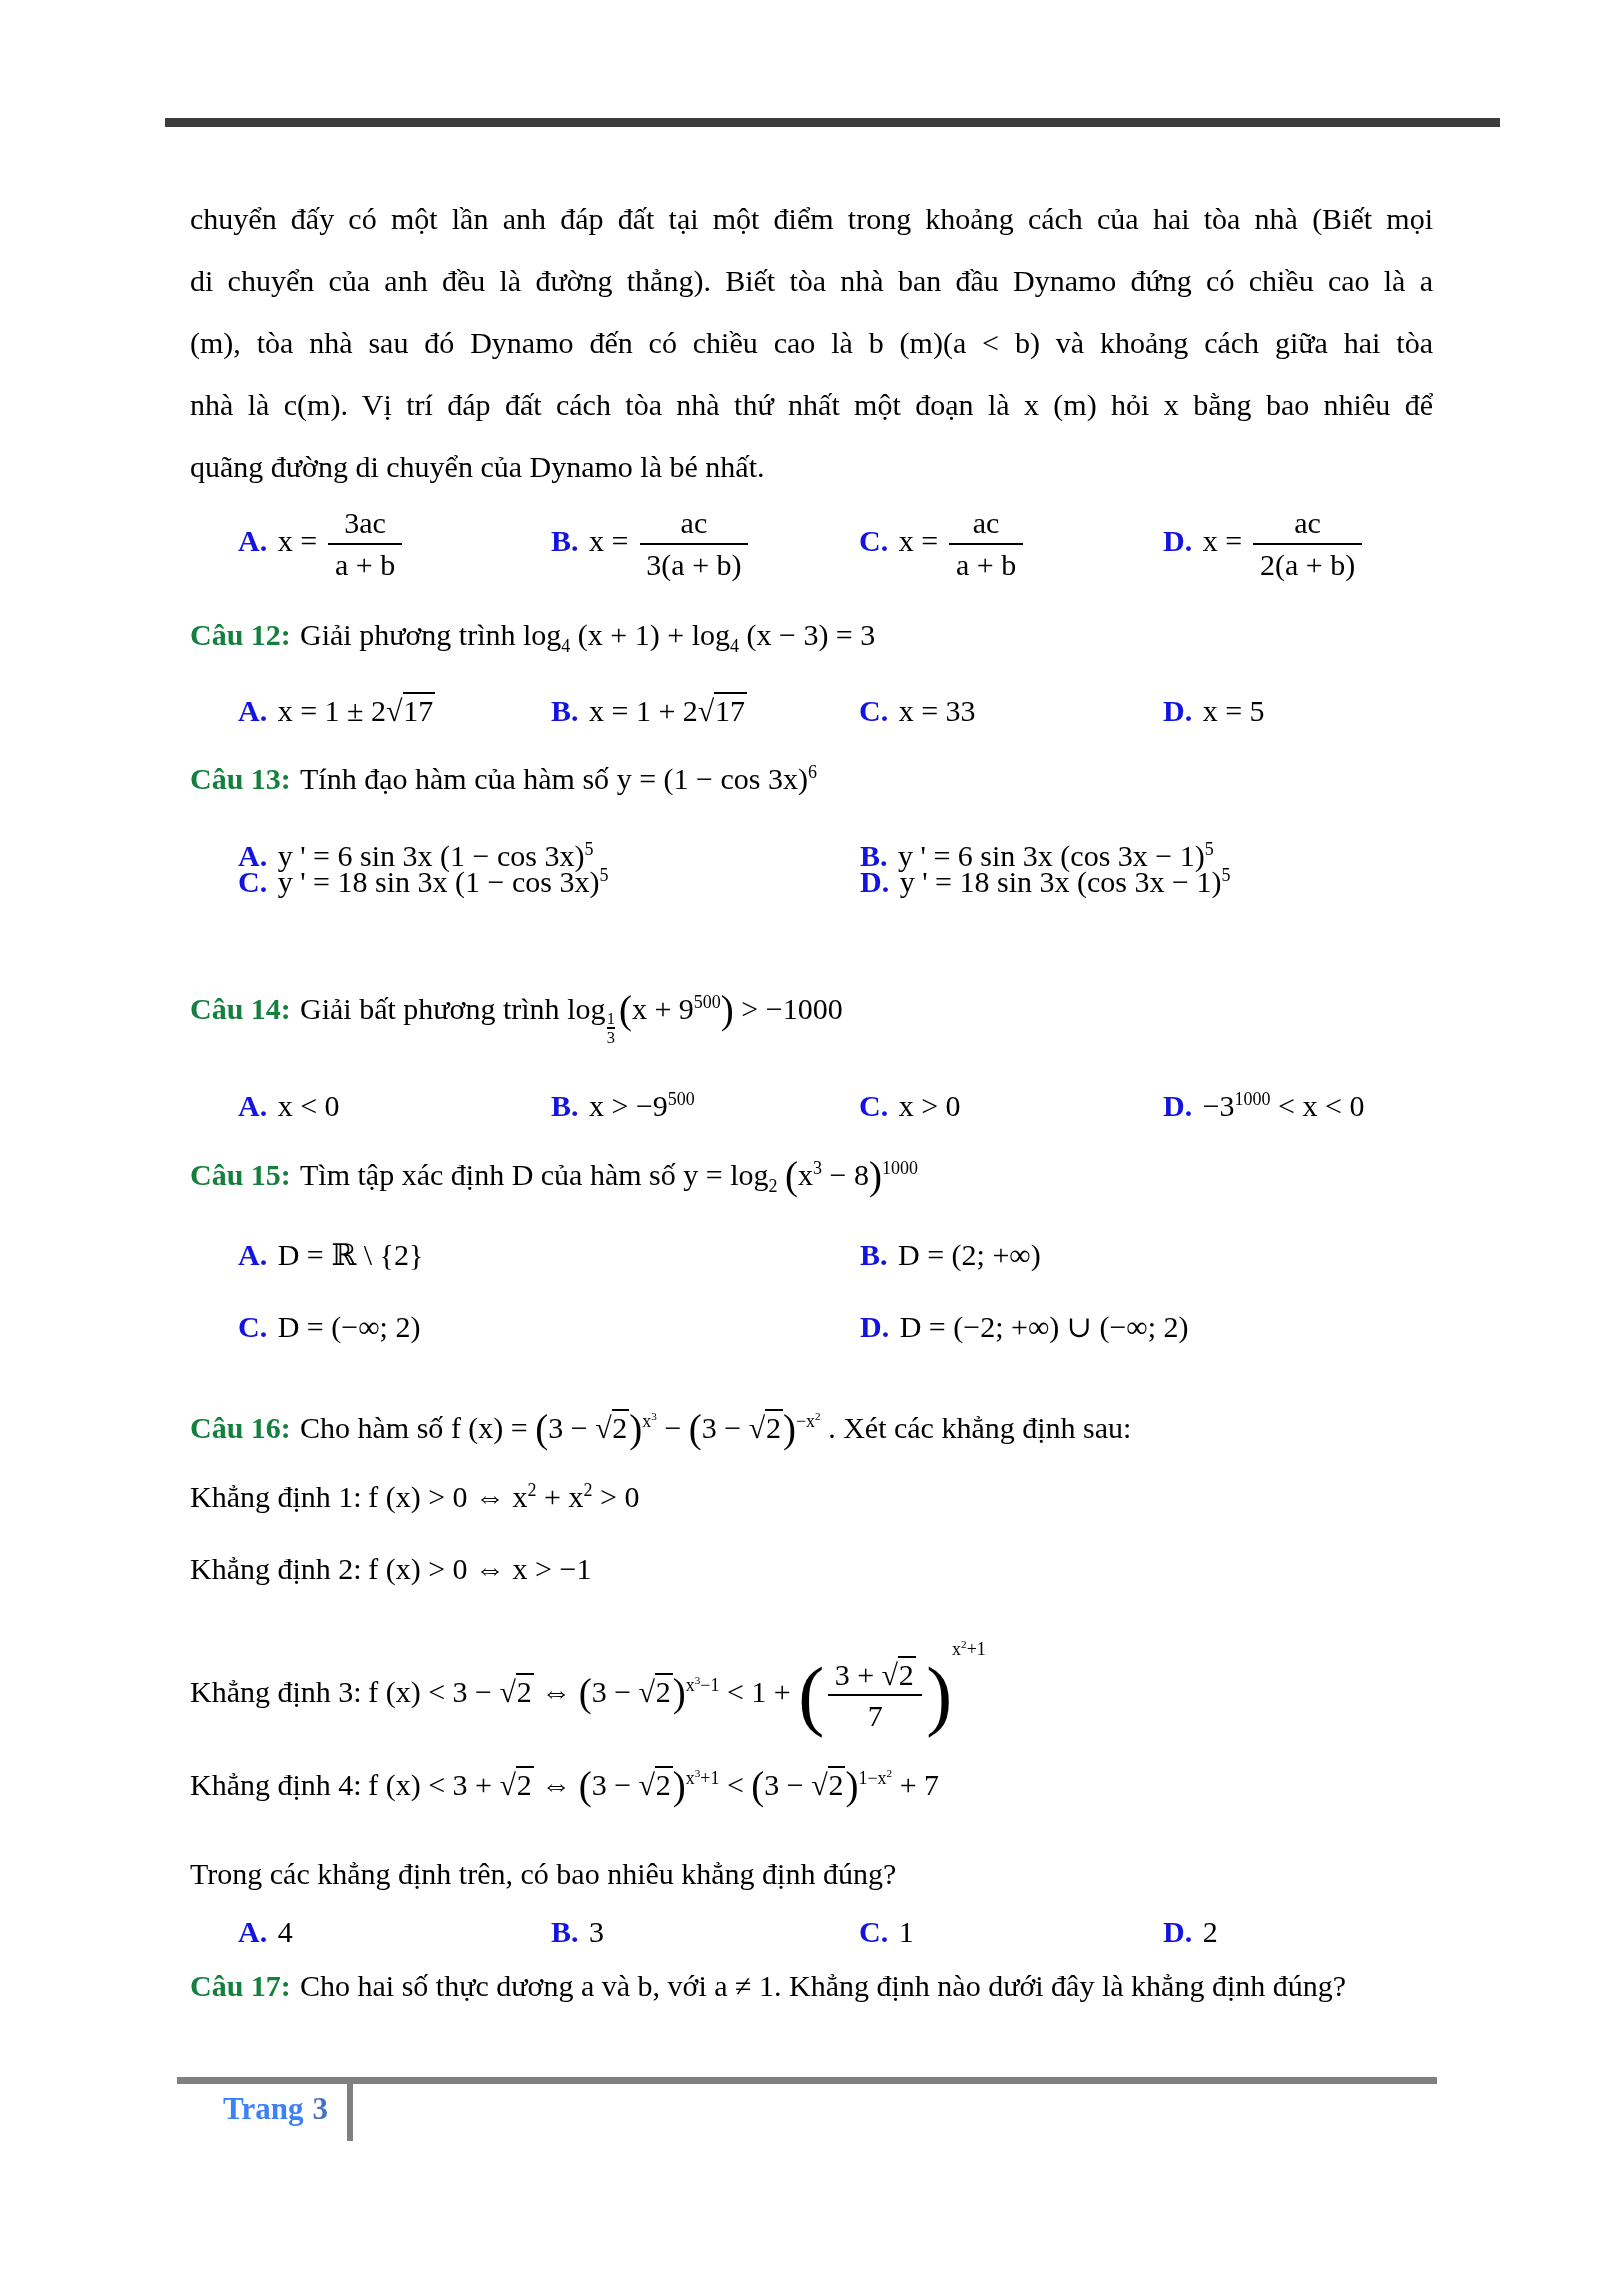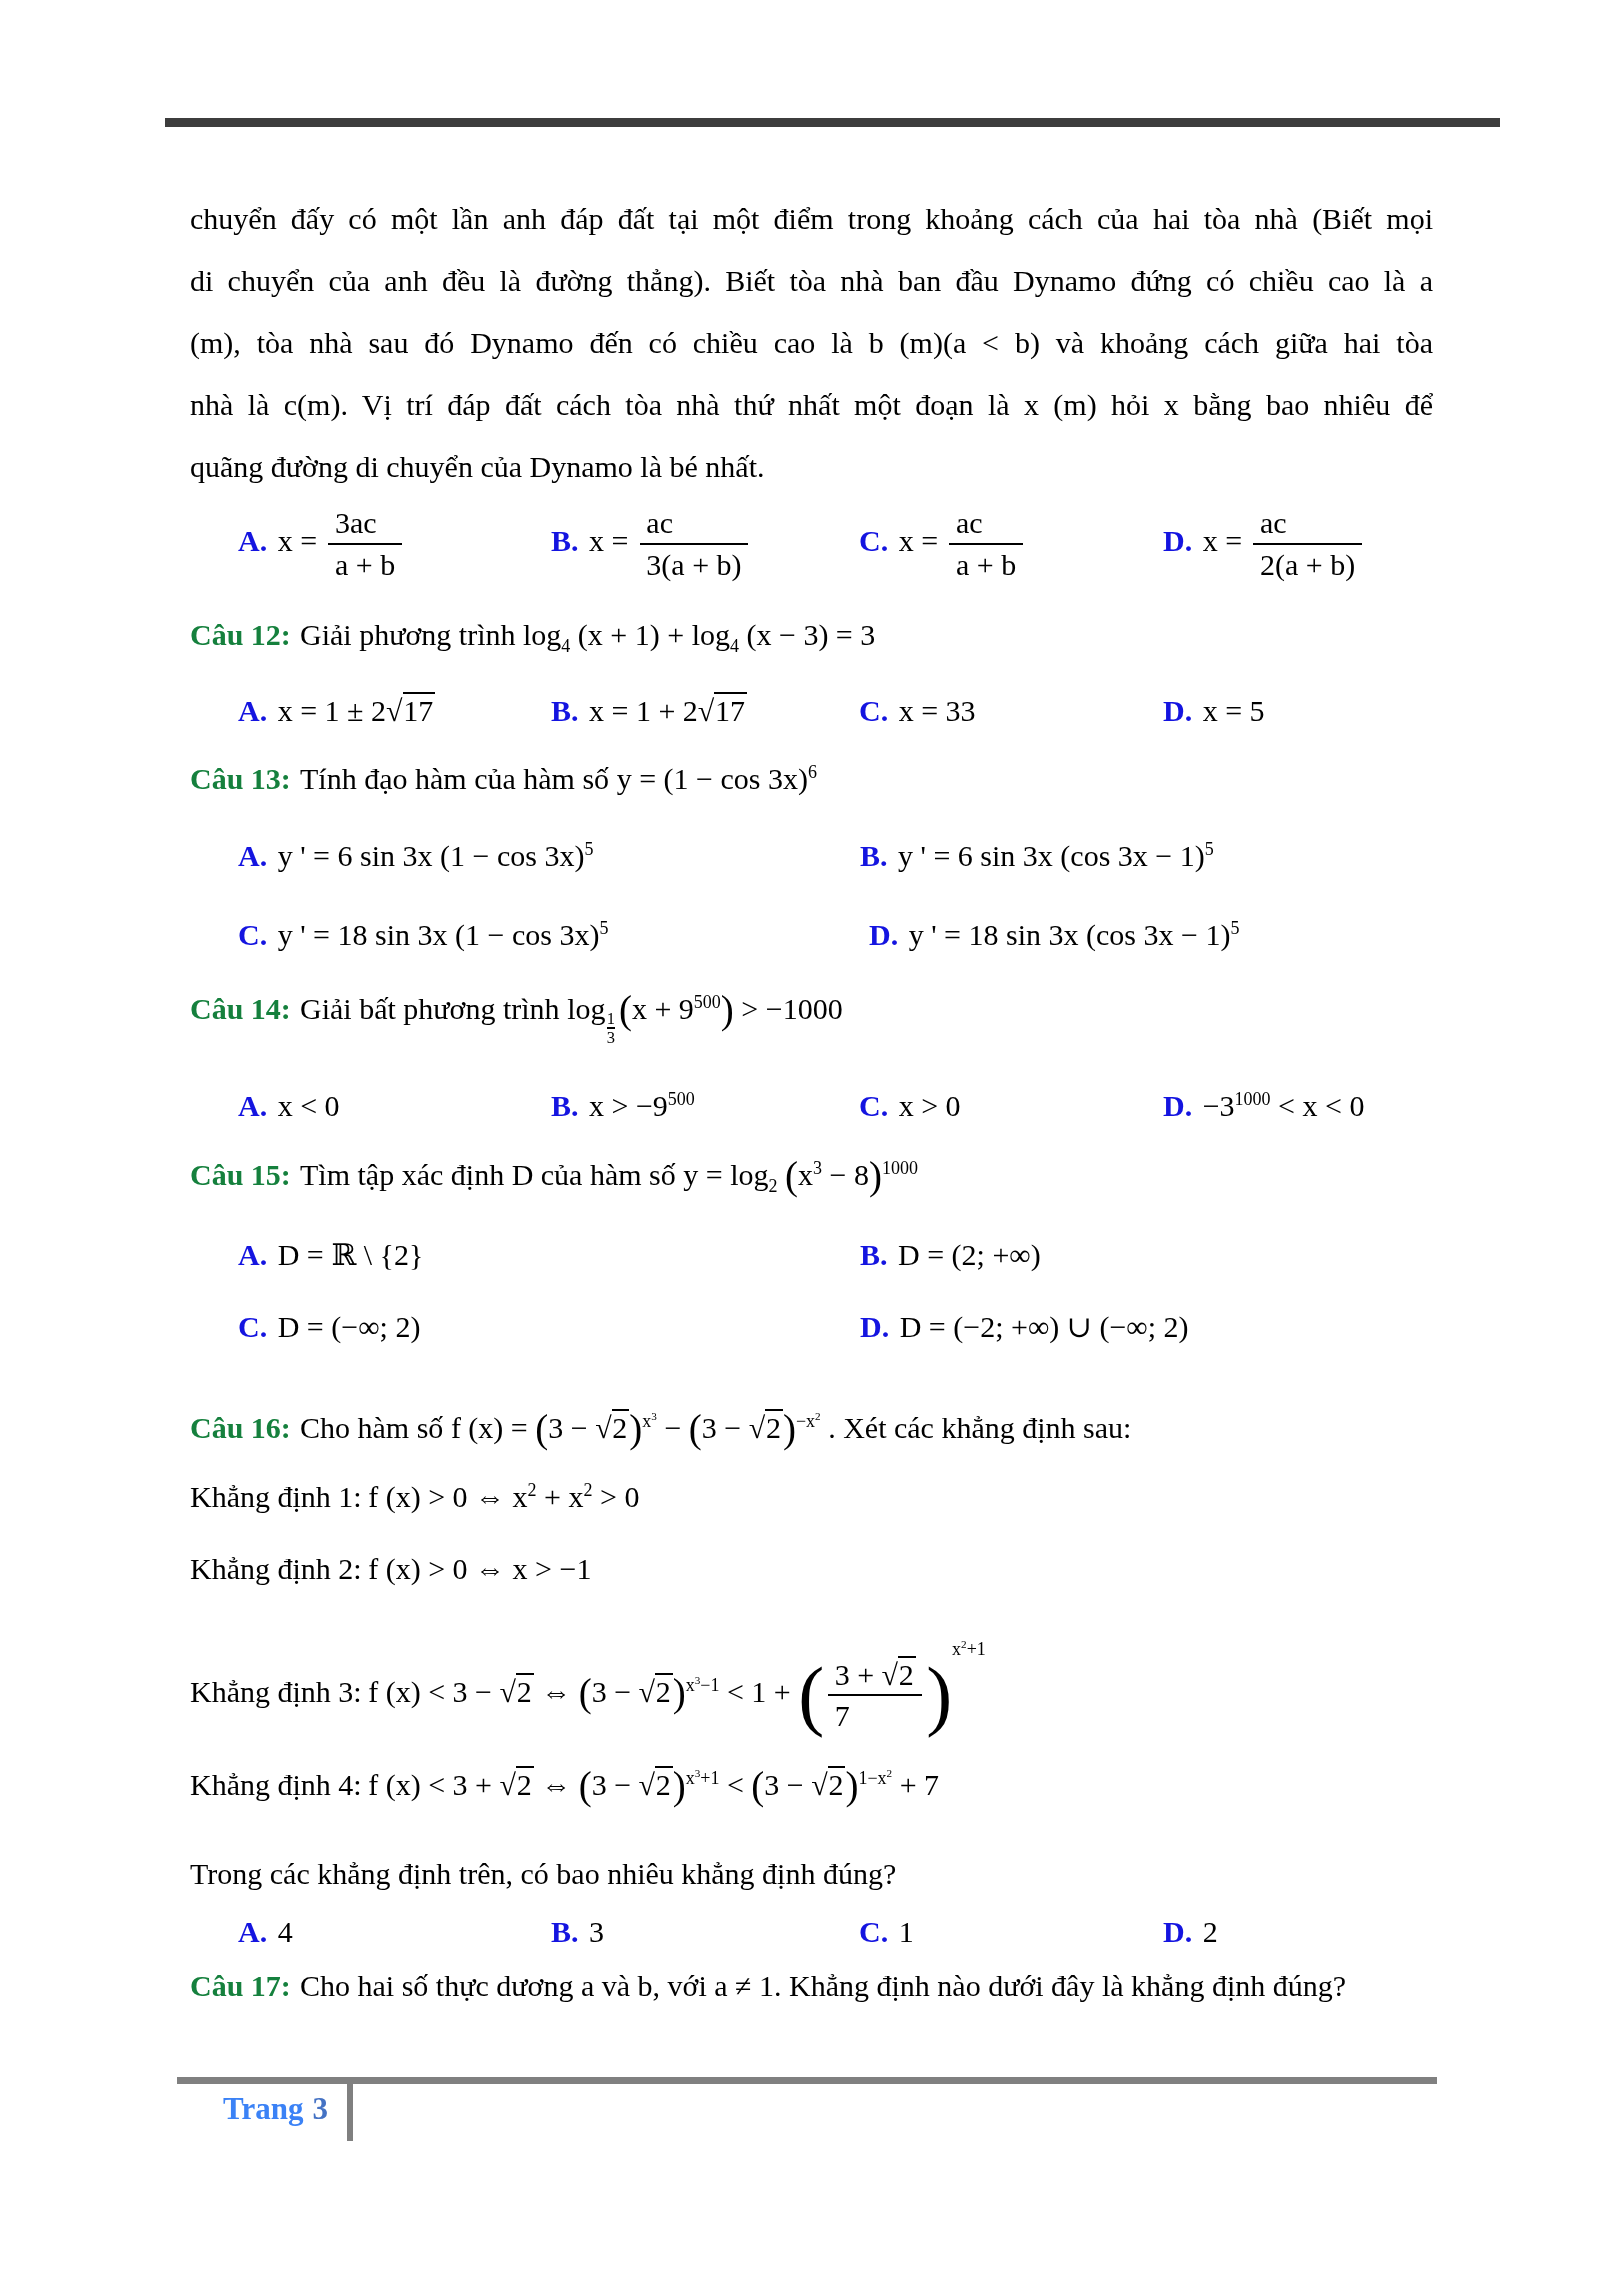--- a/index.html
+++ b/index.html
@@ -25,21 +25,21 @@
   .cD{flex:1;}
   .cA2{margin-left:48px;width:622px;}
   .cB2{flex:1;}
   .tall{align-items:center;height:86px;}
   .L{font-weight:bold;color:#1414e0;margin-right:10.5px;}
   
   .mth{white-space:nowrap;}
   sub{font-size:0.6em;}
   sup{font-size:0.6em;line-height:0;}
   sup sup, .exhi sup{font-size:0.62em;}
-  .frac{display:inline-block;vertical-align:middle;line-height:1.12;margin:0 3.9px;}
+  .frac{display:inline-block;vertical-align:middle;text-align:center;line-height:1.12;margin:0 3.9px;}
   .fn{display:block;padding:0 6.5px 3.3px;}
   .fd{display:block;border-top:2.6px solid #000;padding:2.6px 6.5px 0;}
   .rad{white-space:nowrap;}
   .ro{border-top:2.6px solid #000;padding:0 2px 0 0.7px;}
   .lb{display:inline-block;font-size:0.55em;text-align:center;vertical-align:-1.45em;line-height:1.05;margin:0 3.9px 0 1.3px;}
   .sfn{display:block;}
   .sfd{display:block;border-top:2px solid #000;}
   .mp{font-size:1.3em;line-height:0;vertical-align:-0.1em;}
   .bp{font-size:2.6em;line-height:0;vertical-align:middle;font-weight:400;}
   .exhi{font-size:0.6em;line-height:0;vertical-align:47px;}
@@ -81,21 +81,21 @@
     <div class="cD"><span class="L">D.</span><span class="m">x = 5</span></div>
   </div>
 
   <div class="abs qline" style="top:756px;">
     <span class="qlabel">Câu 13:</span><span class="qstem">Tính đạo hàm của hàm số <span class="mth">y = (1 − cos 3x)<sup>6</sup></span></span>
   </div>
   <div class="abs row" style="top:836px;align-items:center;">
     <div class="cA2"><span class="L">A.</span><span class="m">y ' = 6 sin 3x (1 − cos 3x)<sup>5</sup></span></div>
     <div class="cB2"><span class="L">B.</span><span class="m">y ' = 6 sin 3x (cos 3x − 1)<sup>5</sup></span></div>
   </div>
-  <div class="abs row" style="top:915px;gap:9px;">
+  <div class="abs row" style="top:862px;">
     <div class="cA2"><span class="L">C.</span><span class="m">y ' = 18 sin 3x (1 − cos 3x)<sup>5</sup></span></div>
     <div class="cB2"><span class="L">D.</span><span class="m">y ' = 18 sin 3x (cos 3x − 1)<sup>5</sup></span></div>
   </div>
 
   <div class="abs qline" style="top:983px;line-height:52px;">
     <span class="qlabel">Câu 14:</span><span class="qstem">Giải bất phương trình <span class="mth">log<span class="lb"><span class="sfn">1</span><span class="sfd">3</span></span><span class="mp">(</span>x + 9<sup>500</sup><span class="mp">)</span> &gt; −1000</span></span>
   </div>
   <div class="abs row" style="top:1086px;">
     <div class="cA"><span class="L">A.</span><span class="m">x &lt; 0</span></div>
     <div class="cB"><span class="L">B.</span><span class="m">x &gt; −9<sup>500</sup></span></div>

